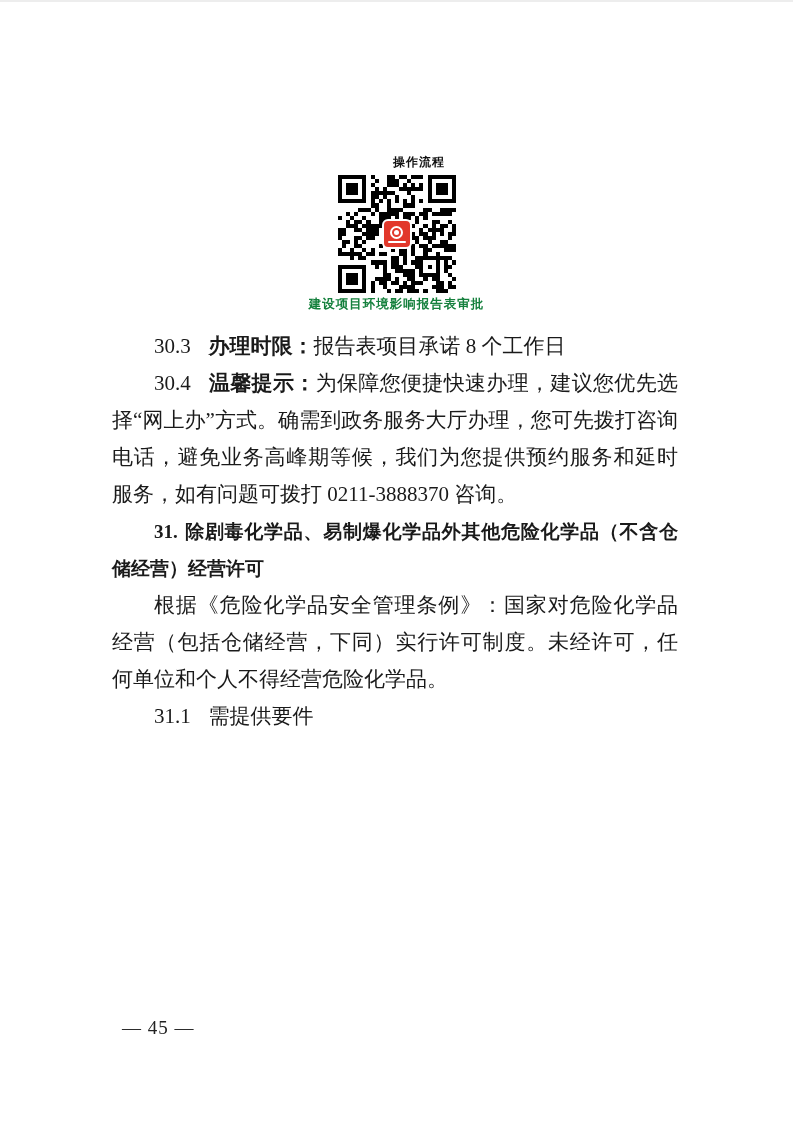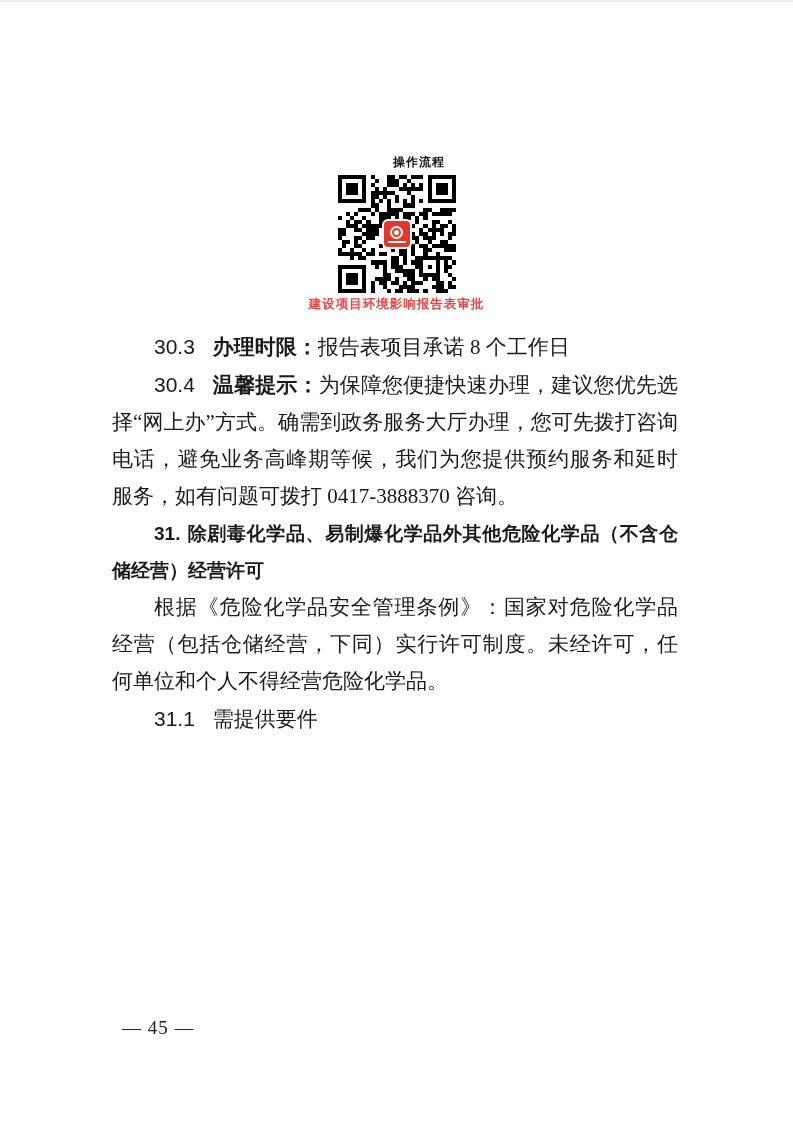--- a/index.html
+++ b/index.html
@@ -72,42 +72,42 @@
     margin-top: 2px;
     width: 18px;
     height: 2px;
     background: #ffffff;
     border-radius: 1px;
   }
   .qr-bottom-label {
     font-family: "Liberation Sans", sans-serif;
     font-weight: 700;
     font-size: 12.5px;
-    color: #ef4444;
+    color: #15803d;
     letter-spacing: 1px;
     margin-top: 3px;
   }
 
   
   .text-block {
     position: absolute;
     top: 326px;
     left: 112px;
     width: 566px;
   }
   .para {
     margin: 0;
     font-size: 21px;
     line-height: 37px;
     text-align: justify;
     text-justify: inter-ideograph;
   }
   .indent { text-indent: 42px; }
   .num {
-    font-family: Liberation Sans, sans-serif;
+    font-family: Liberation Serif, serif;
     margin-right: 0.85em;
   }
   .bold { font-weight: 700; }
   .heading {
     font-family: "Liberation Sans", sans-serif;
     font-weight: 700;
     font-size: 19px;
   }
   .heading .num { margin-right: 0.35em; }
   .subheading .num { font-weight: 400; }
@@ -575,21 +575,21 @@
         <div class="logo-bar"></div>
       </div>
     </div>
     <div class="qr-bottom-label">建设项目环境影响报告表审批</div>
   </div>
 
   <div class="text-block">
 
     <p class="para indent"><span class="num">30.3</span><span class="bold">办理时限：</span><span>报告表项目承诺 8 个工作日</span></p>
 
-    <p class="para indent"><span class="num">30.4</span><span class="bold">温馨提示：</span><span>为保障您便捷快速办理，建议您优先选择“网上办”方式。确需到政务服务大厅办理，您可先拨打咨询电话，避免业务高峰期等候，我们为您提供预约服务和延时服务，如有问题可拨打 0417-3888370 咨询。</span></p>
+    <p class="para indent"><span class="num">30.4</span><span class="bold">温馨提示：</span><span>为保障您便捷快速办理，建议您优先选择“网上办”方式。确需到政务服务大厅办理，您可先拨打咨询电话，避免业务高峰期等候，我们为您提供预约服务和延时服务，如有问题可拨打 0211-3888370 咨询。</span></p>
 
     <p class="para indent heading"><span class="num">31.</span><span>除剧毒化学品、易制爆化学品外其他危险化学品（不含仓储经营）经营许可</span></p>
 
     <p class="para indent"><span>根据《危险化学品安全管理条例》：国家对危险化学品经营（包括仓储经营，下同）实行许可制度。未经许可，任何单位和个人不得经营危险化学品。</span></p>
 
     <p class="para indent subheading"><span class="num">31.1</span><span class="bold">需提供要件</span></p>
 
 
 
 

